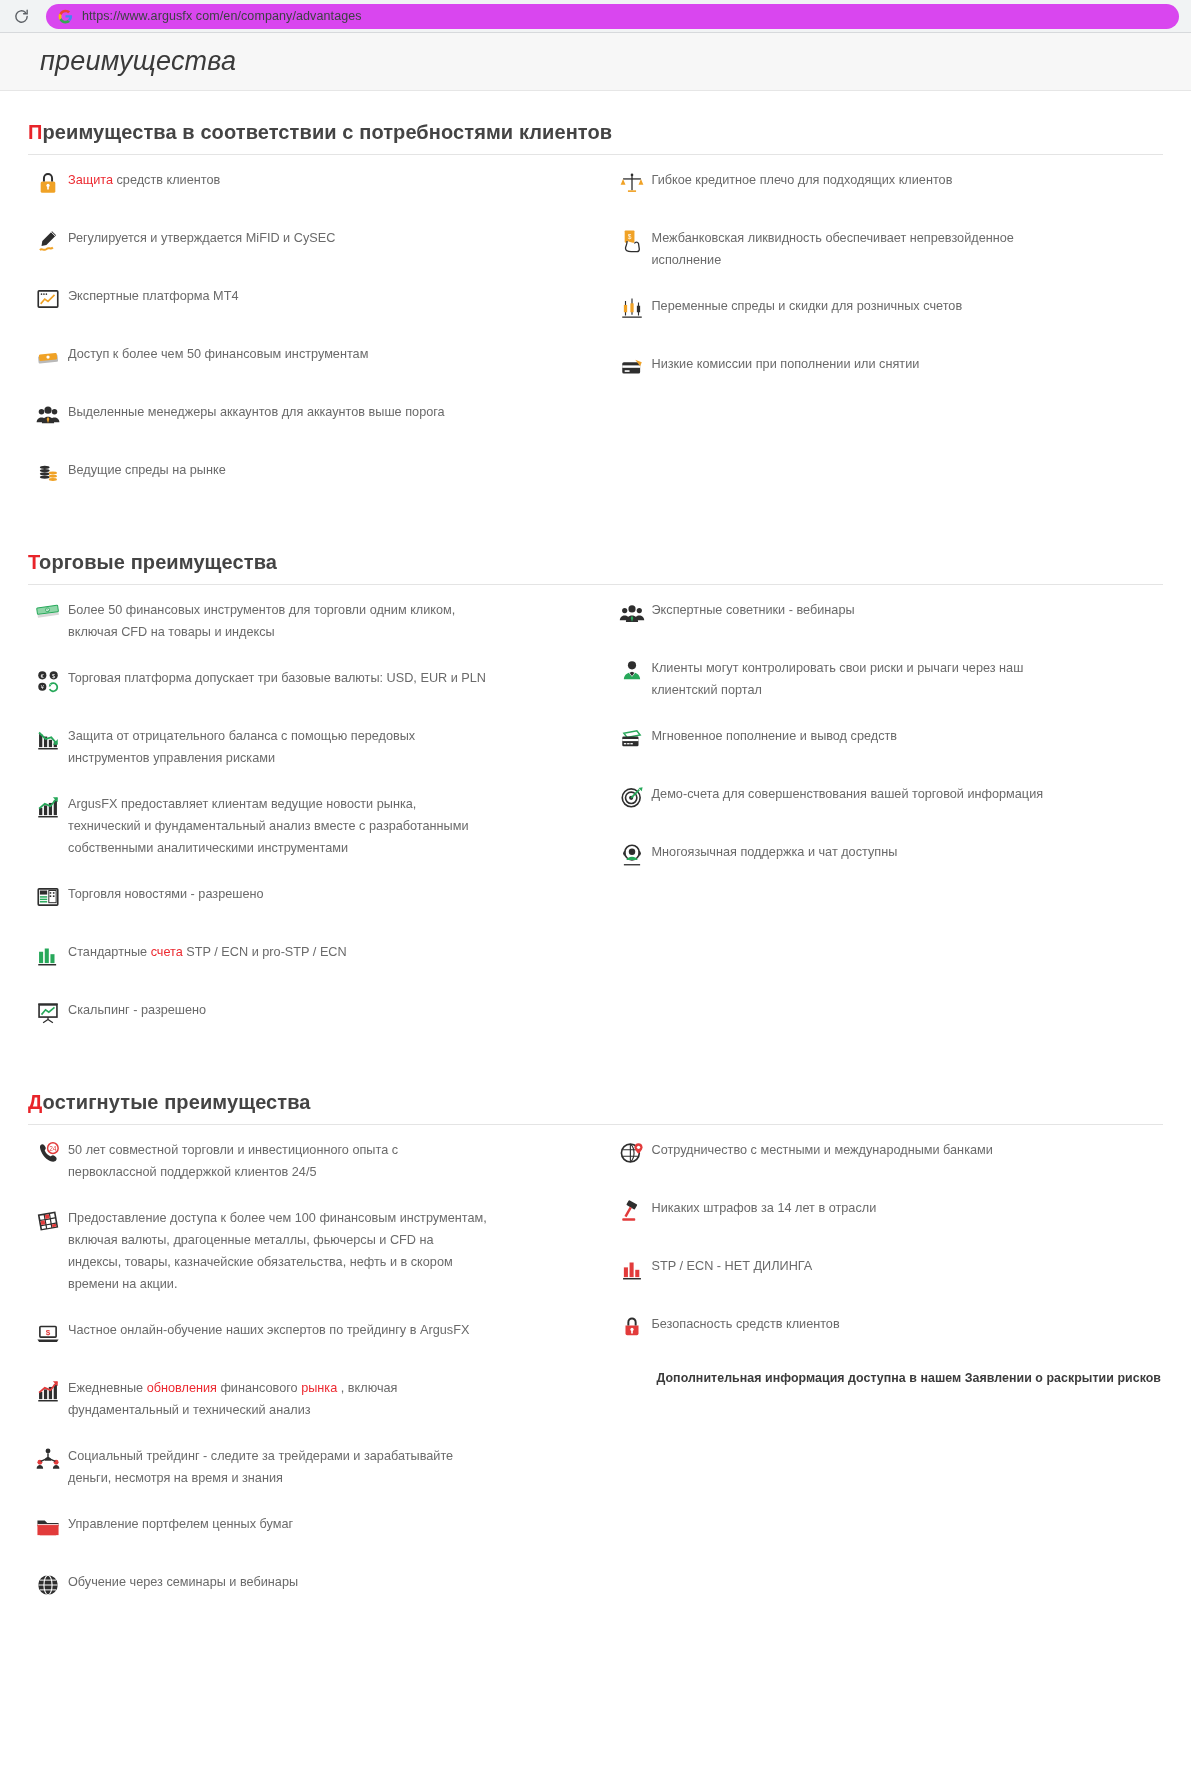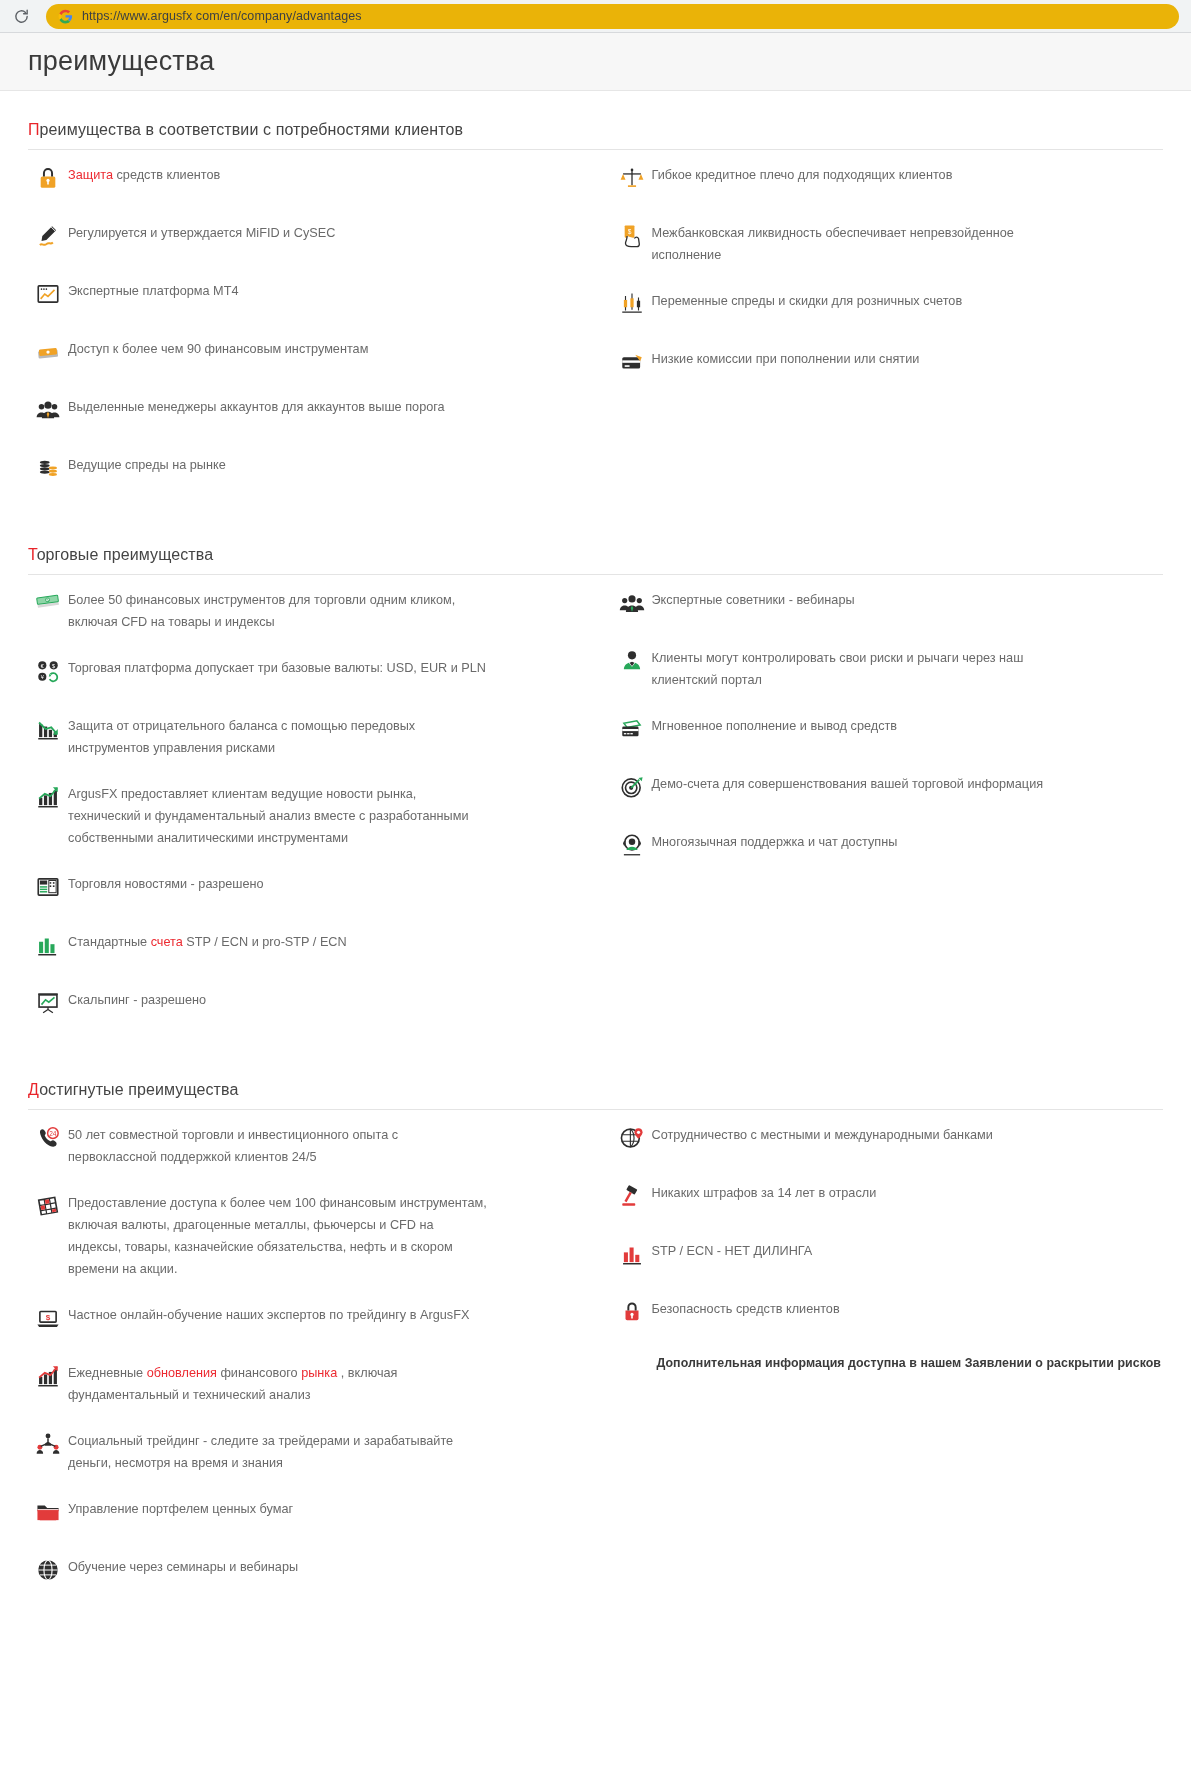--- a/index.html
+++ b/index.html
@@ -22,21 +22,21 @@
   }
   .reload-btn {
     width: 22px; height: 22px;
     display: flex; align-items: center; justify-content: center;
     color: #5f6368;
     flex: 0 0 auto;
   }
   .omnibox {
     flex: 1 1 auto;
     height: 25px;
-    background: #eab308;
+    background: #d946ef;
     border-radius: 13px;
     display: flex;
     align-items: center;
     padding: 0 12px;
     gap: 9px;
     margin-left: 6px;
     margin-right: 2px;
   }
   .g-icon {
     width: 15px; height: 15px;
@@ -51,39 +51,40 @@
     overflow: hidden;
   }
 
   
   .page-header {
     height: 58px;
     background: #f7f7f7;
     border-bottom: 1px solid #e6e6e6;
     display: flex;
     align-items: center;
-    padding-left: 28px;
+    padding-left: 40px;
+    font-style: italic;
   }
   .page-header h1 {
     margin: 0;
     font-size: 27px;
     font-weight: 400;
     color: #3a3a3a;
     letter-spacing: .2px;
   }
 
   
   .content { padding: 0 28px 30px 28px; }
 
   .section { margin-top: 34px; }
   .section:first-child { margin-top: 30px; }
 
   .section-title {
-    font-size: 16px;
-    font-weight: 400;
+    font-size: 20px;
+    font-weight: 700;
     color: #444444;
     margin: 0 0 10px 0;
     letter-spacing: .1px;
   }
   .section-title .initial { color: #e8242a; }
 
   .section-rule {
     border: 0;
     border-top: 1px solid #e4e4e4;
     margin: 0 0 14px 0;
@@ -195,21 +196,21 @@
               <div class="txt">Экспертные платформа MT4</div>
             </div>
             <div class="feature">
               <div class="ico">
                 <svg width="26" height="26" viewBox="0 0 32 32">
                   <rect x="4" y="14" width="24" height="9" rx="1.5" fill="#b9b9b9" transform="rotate(-6 16 18)"></rect>
                   <rect x="5" y="12" width="22" height="8" rx="1.5" fill="#f0a226" transform="rotate(-6 16 16)"></rect>
                   <circle cx="16" cy="16" r="2" fill="#fff"></circle>
                 </svg>
               </div>
-              <div class="txt">Доступ к более чем 90 финансовым инструментам</div>
+              <div class="txt">Доступ к более чем 50 финансовым инструментам</div>
             </div>
             <div class="feature">
               <div class="ico">
                 <svg width="26" height="26" viewBox="0 0 32 32">
                   <circle cx="8" cy="12" r="3.4" fill="#2e2e2e"></circle>
                   <path d="M2 25c0-4 3-6 6-6s6 2 6 6z" fill="#2e2e2e"></path>
                   <circle cx="24" cy="12" r="3.4" fill="#2e2e2e"></circle>
                   <path d="M18 25c0-4 3-6 6-6s6 2 6 6z" fill="#2e2e2e"></path>
                   <circle cx="16" cy="10" r="4.4" fill="#2e2e2e"></circle>
                   <path d="M8.5 26c0-5 3.4-8 7.5-8s7.5 3 7.5 8z" fill="#2e2e2e"></path>

